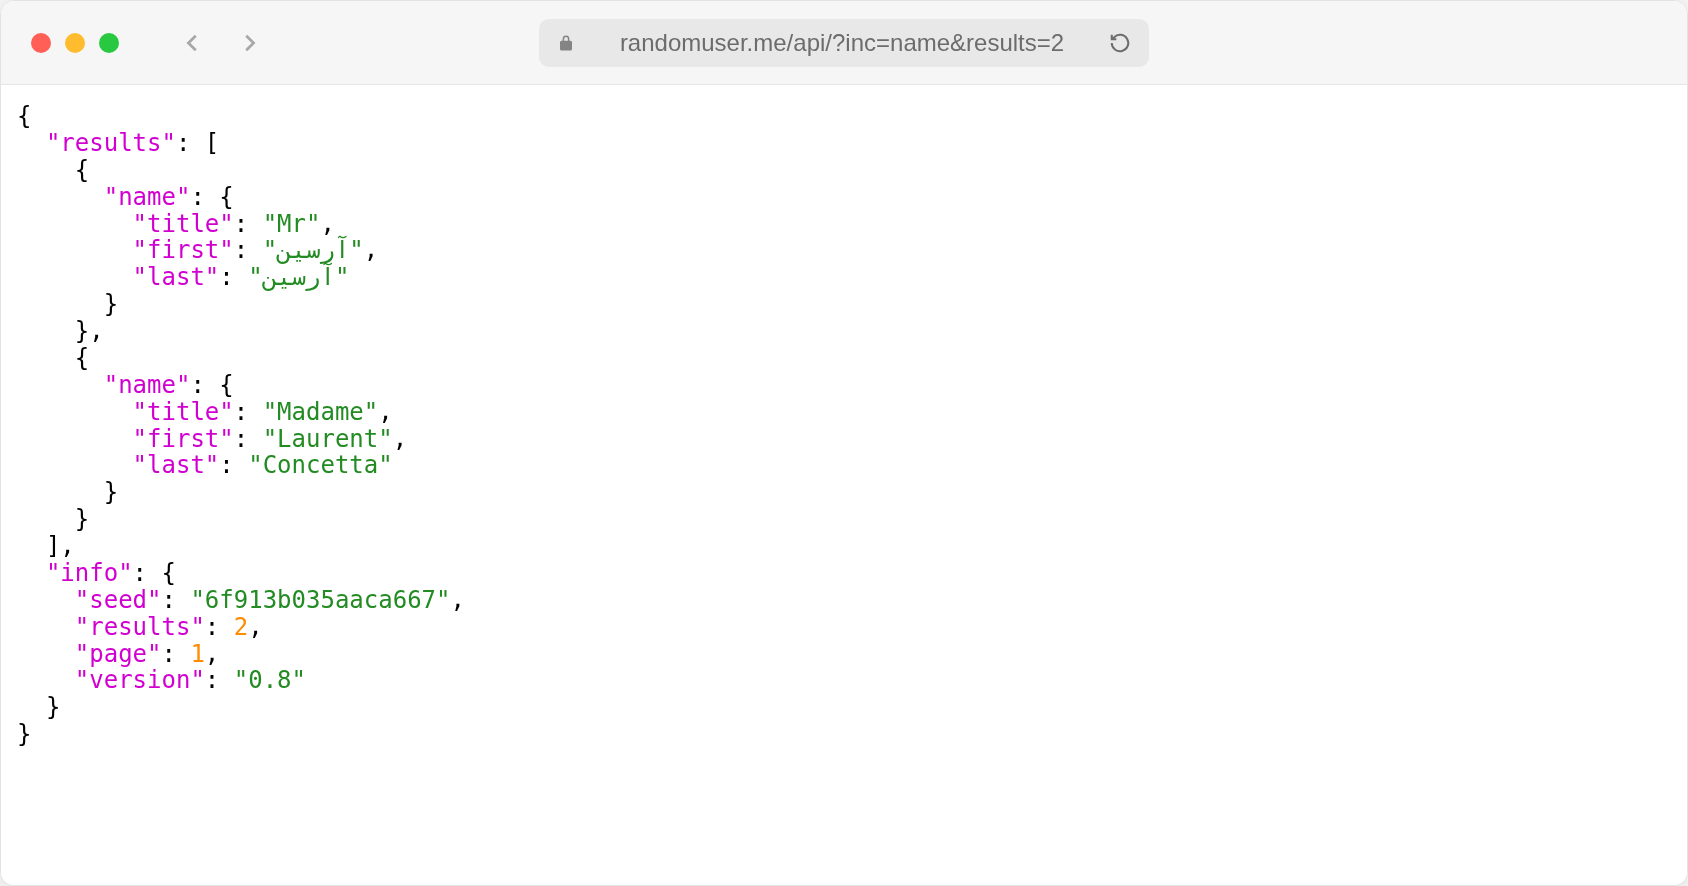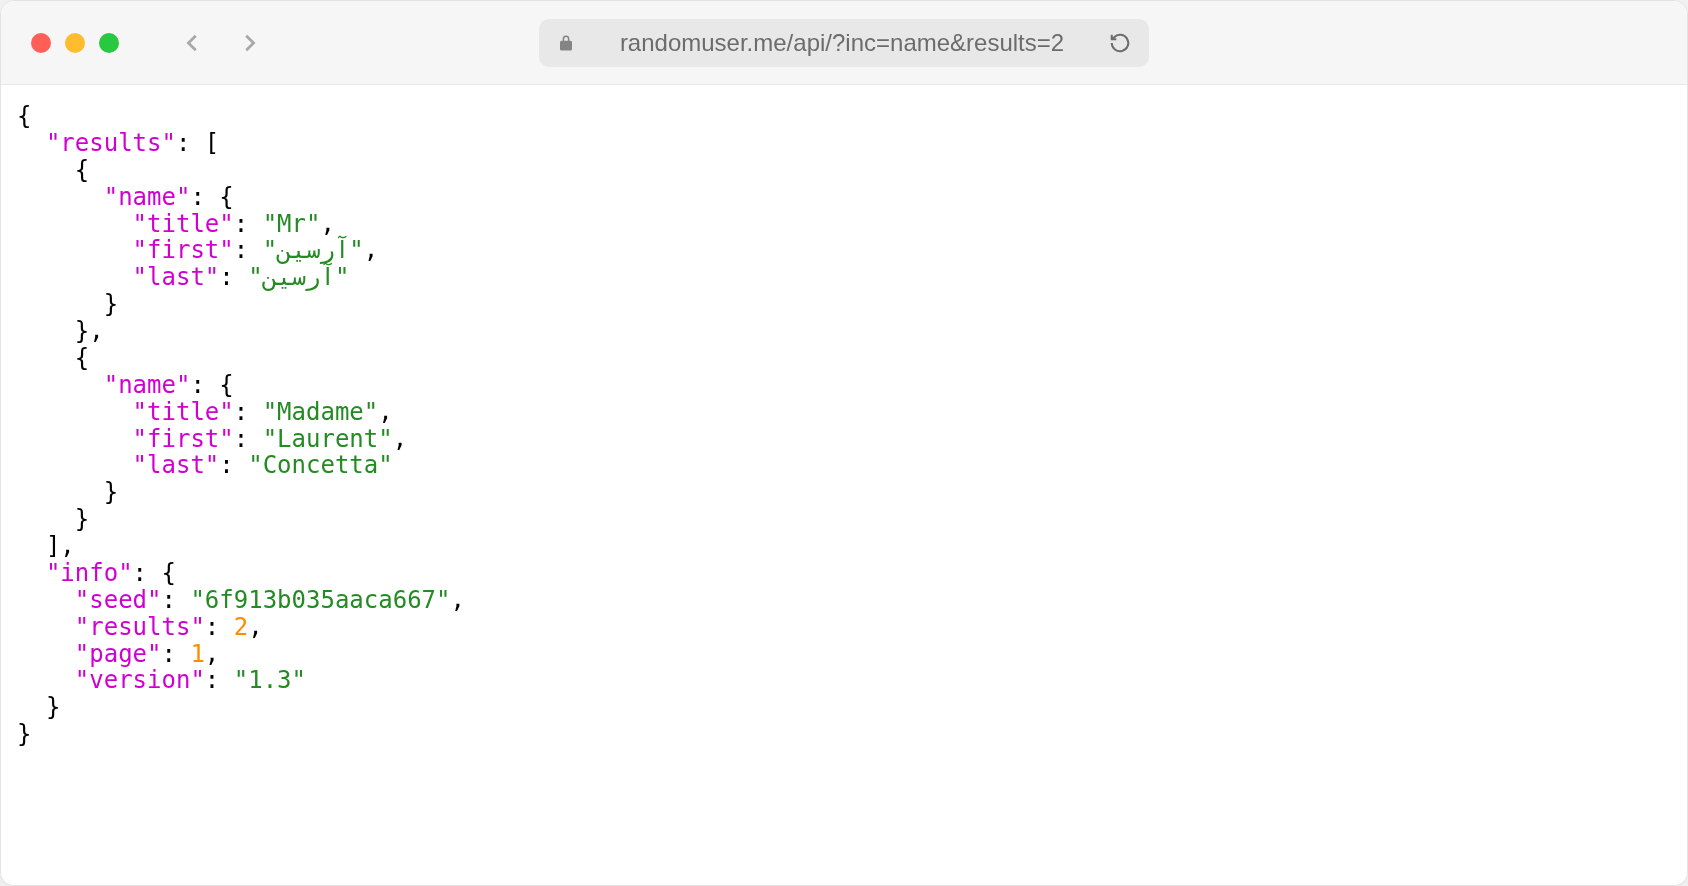--- a/index.html
+++ b/index.html
@@ -185,18 +185,18 @@
         <span class="k">"title"</span><span class="p">: </span><span class="s">"<span>Madame</span>"</span><span class="p">,</span>
         <span class="k">"first"</span><span class="p">: </span><span class="s">"<span>Laurent</span>"</span><span class="p">,</span>
         <span class="k">"last"</span><span class="p">: </span><span class="s">"<span>Concetta</span>"</span>
       <span class="p">}</span>
     <span class="p">}</span>
   <span class="p">],</span>
   <span class="k">"info"</span><span class="p">: {</span>
     <span class="k">"seed"</span><span class="p">: </span><span class="s">"<span>6f913b035aaca667</span>"</span><span class="p">,</span>
     <span class="k">"results"</span><span class="p">: </span><span class="n">2</span><span class="p">,</span>
     <span class="k">"page"</span><span class="p">: </span><span class="n">1</span><span class="p">,</span>
-    <span class="k">"version"</span><span class="p">: </span><span class="s">"<span>1.3</span>"</span>
+    <span class="k">"version"</span><span class="p">: </span><span class="s">"<span>0.8</span>"</span>
   <span class="p">}</span>
 <span class="p">}</span></pre>
   </div>
 
 </div>
 
 </body></html>

